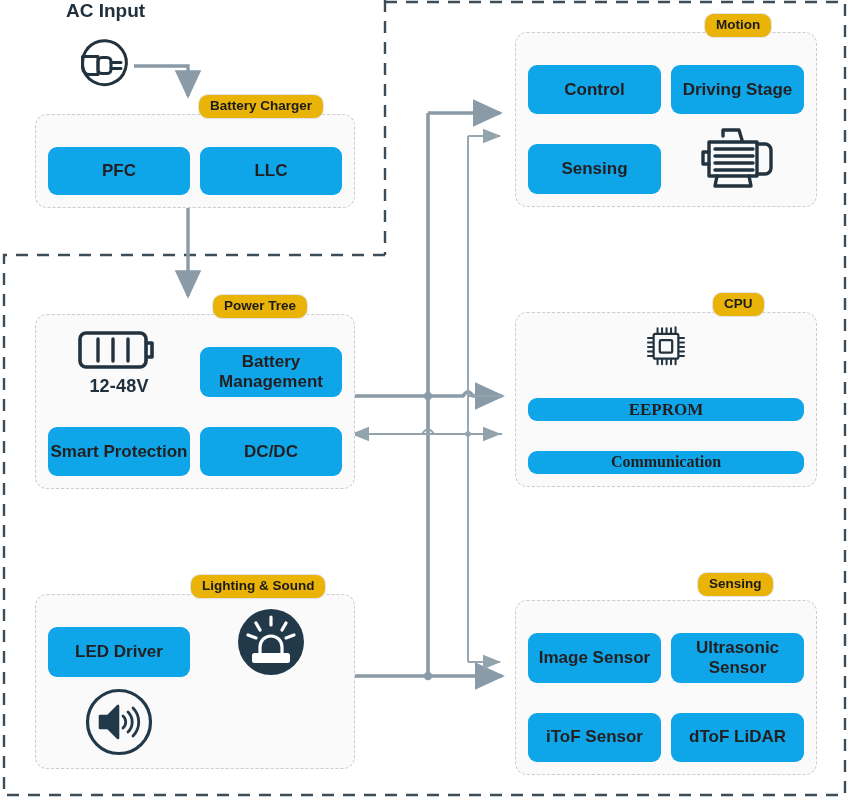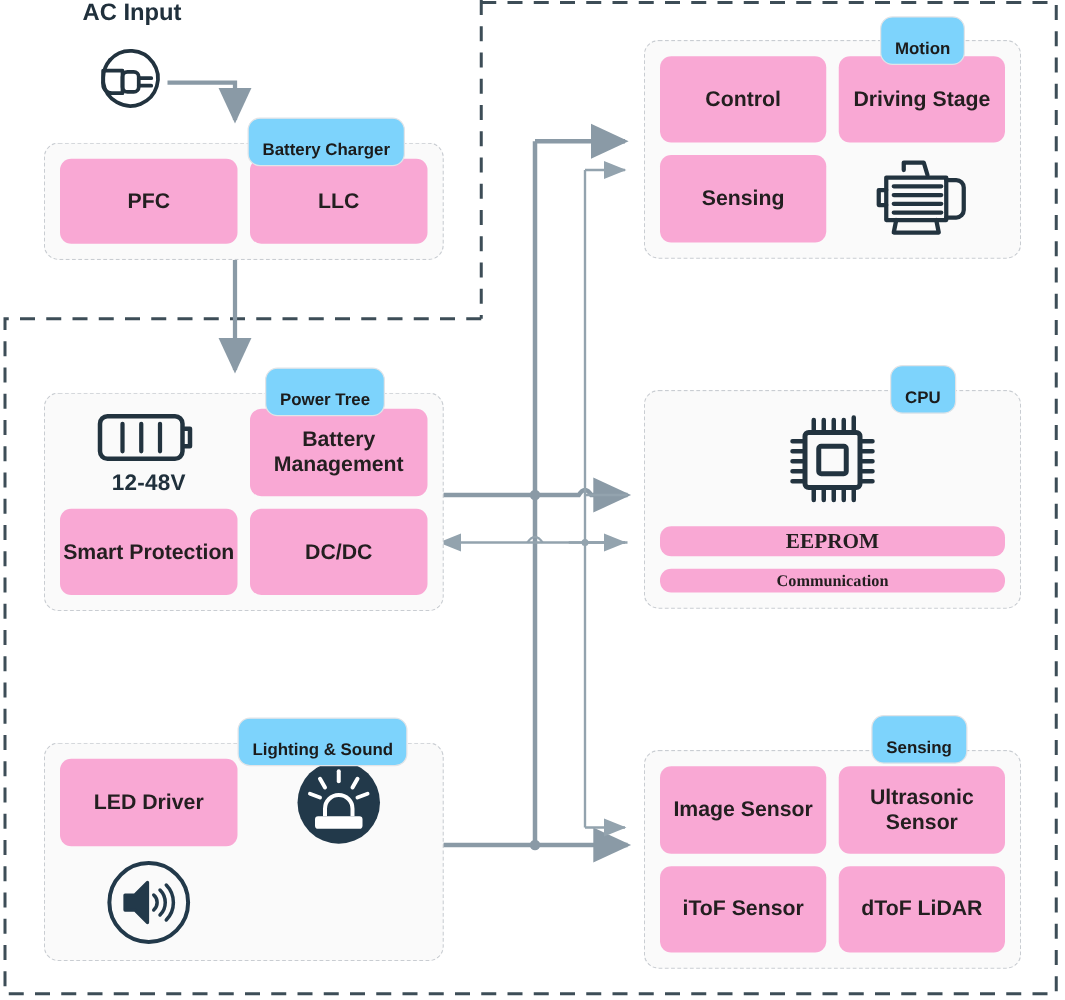--- a/index.html
+++ b/index.html
@@ -24,46 +24,47 @@
   }
   .group-inner{
     position:absolute;left:0;top:0;right:0;bottom:0;
     display:grid;
     gap:10px;
     padding:12px;
     box-sizing:border-box;
   }
   .grp-label{
     position:absolute;
-    background:#7dd3fc;
+    background:#eab308;
     border:1px solid #e2e4e7;
     border-radius:10px;
-    padding:17px 11px 4px 11px;
+    padding:3px 11px 4px 11px;
     font-size:13.5px;
     font-weight:bold;
     color:#1b1b1b;
     white-space:nowrap;
     line-height:1.15;
     z-index:5;
   }
   .tile{
-    background:#f9a8d4;
+    background:#0ea5e9;
     border-radius:9px;
     display:flex;
     align-items:center;
     justify-content:center;
     text-align:center;
     color:#231f20;
     font-size:17px;
     font-weight:bold;
     line-height:1.16;
     padding:2px;
     box-sizing:border-box;
-  }
-  .tile.sm{font-size:13px;}
+    margin-top:20px;
+  }
+  .tile.sm{font-size:16px;}
   .iconcell{
     display:flex;align-items:center;justify-content:center;
     flex-direction:column;
   }
   .batt-label{
     font-size:18px;font-weight:bold;color:#20303c;margin-top:3px;
     letter-spacing:.2px;
   }
   .ac-title{
     position:absolute;

